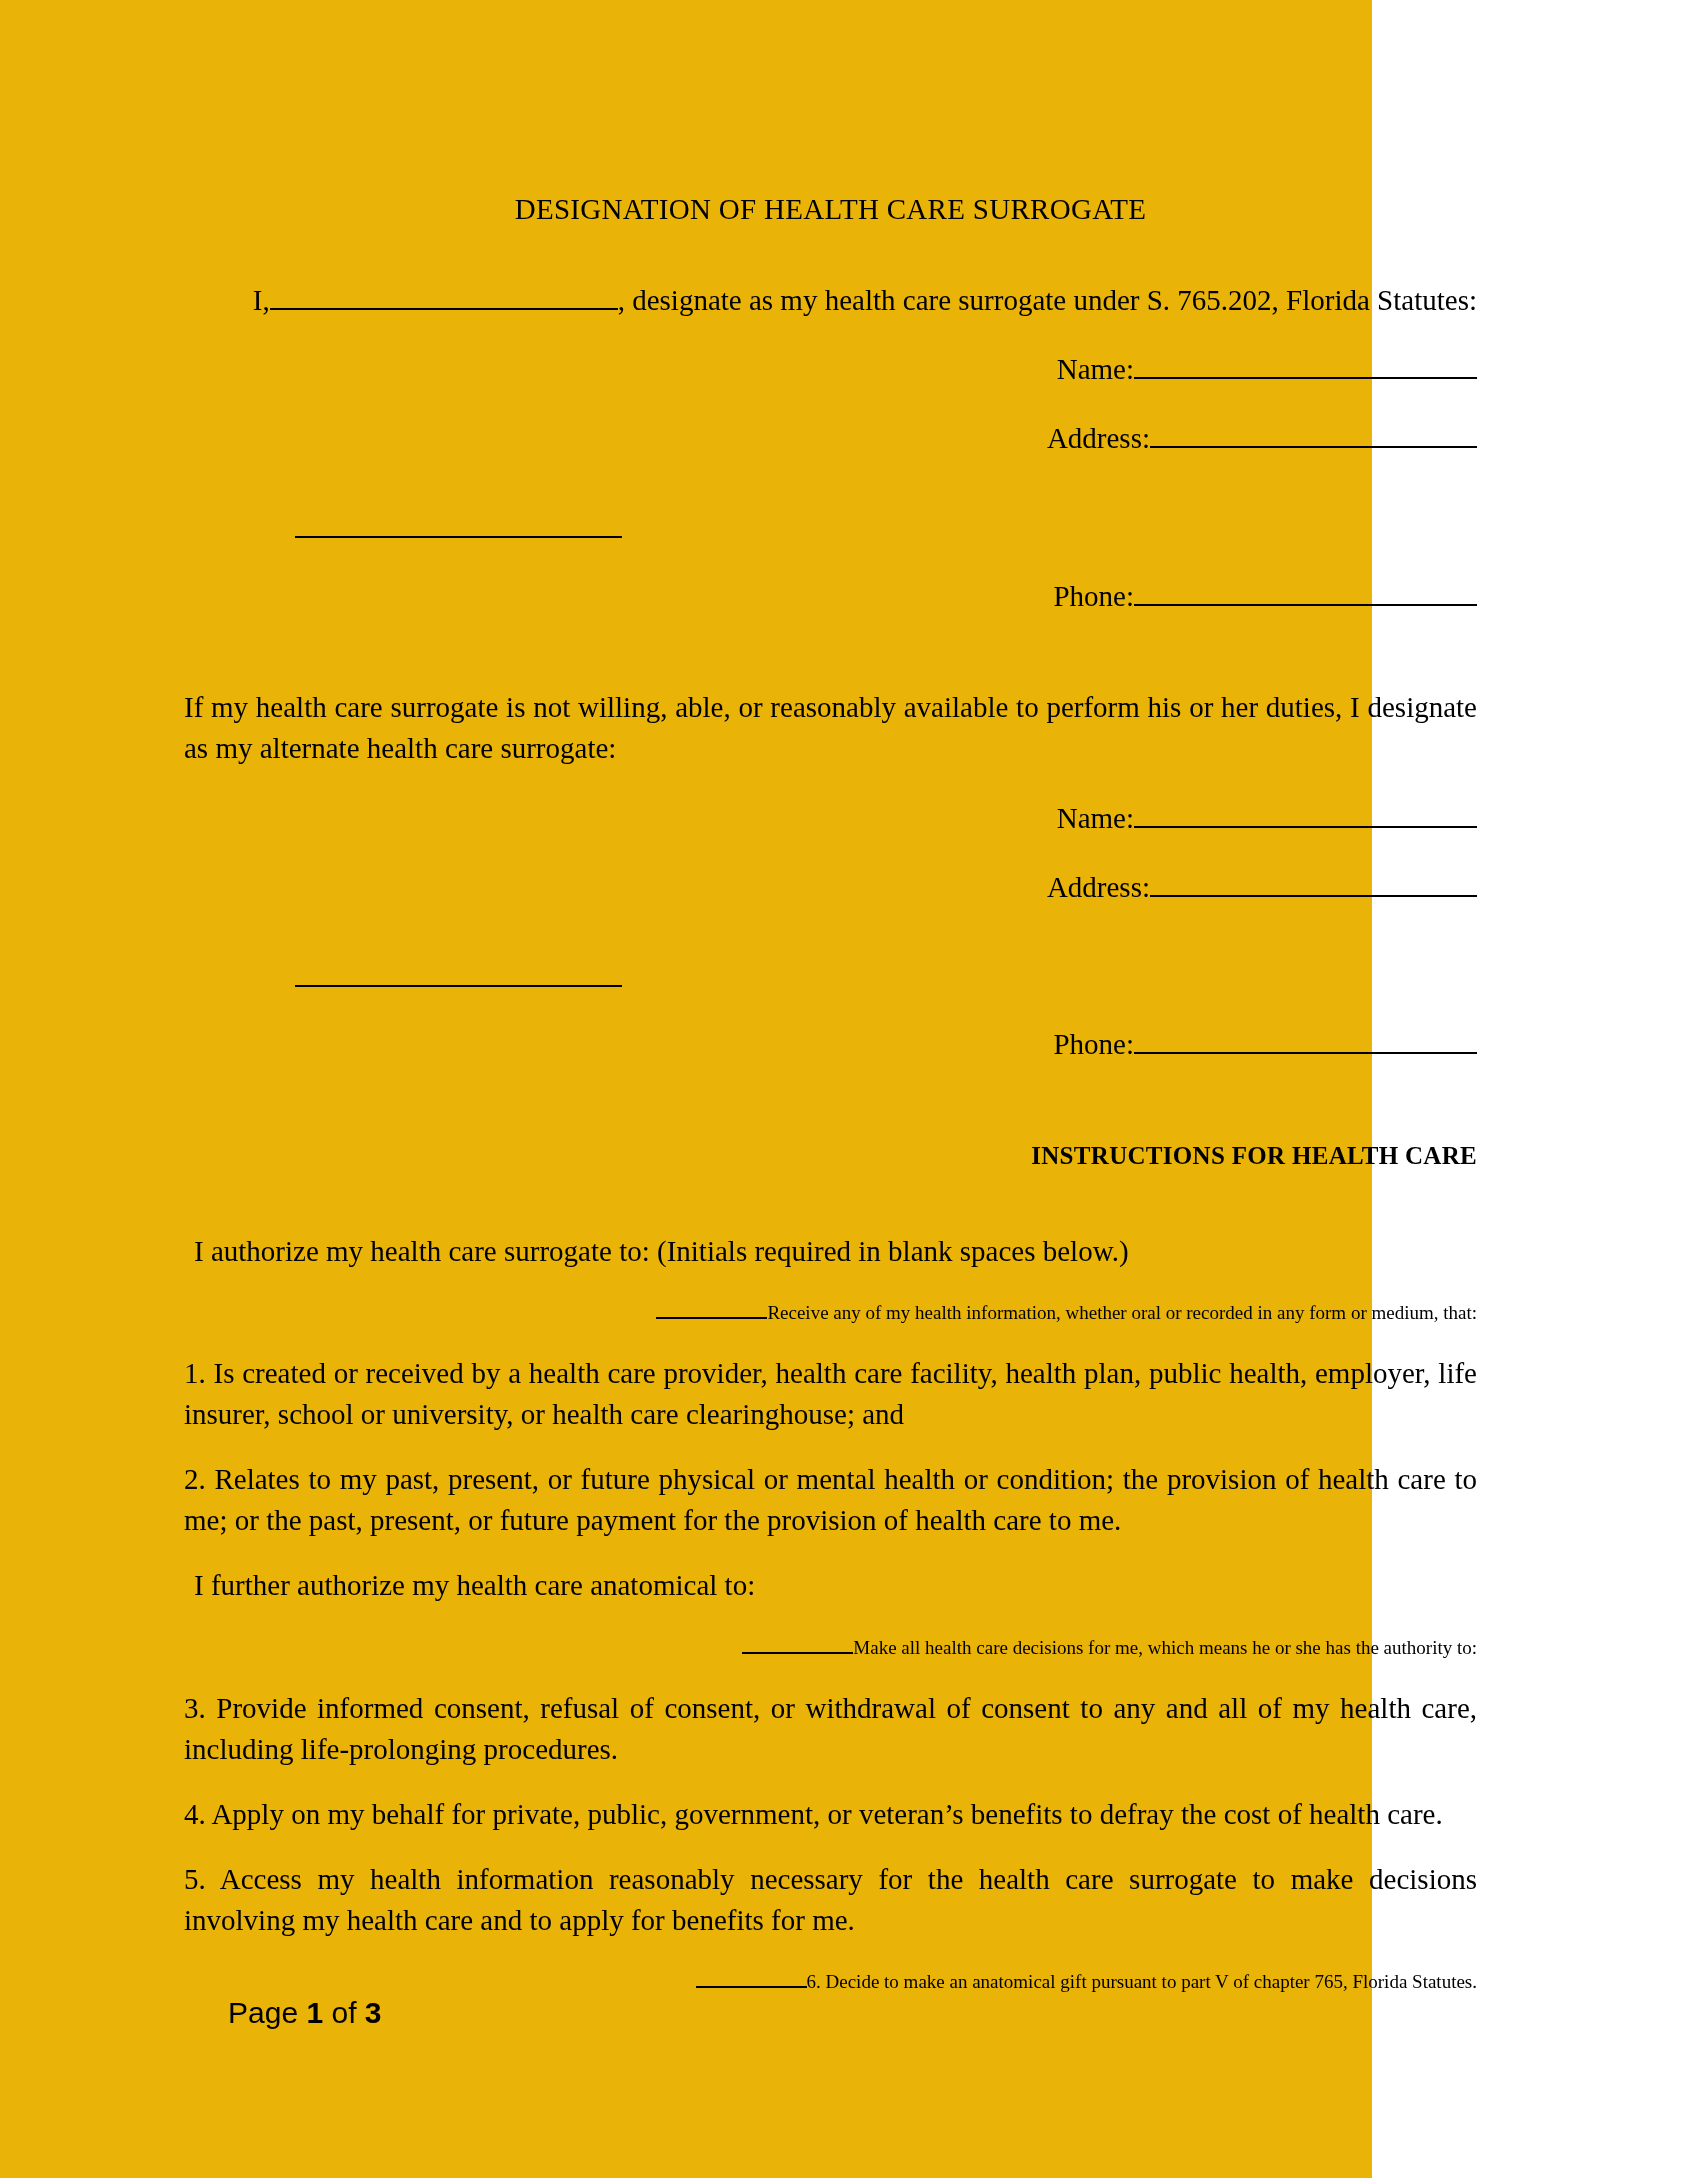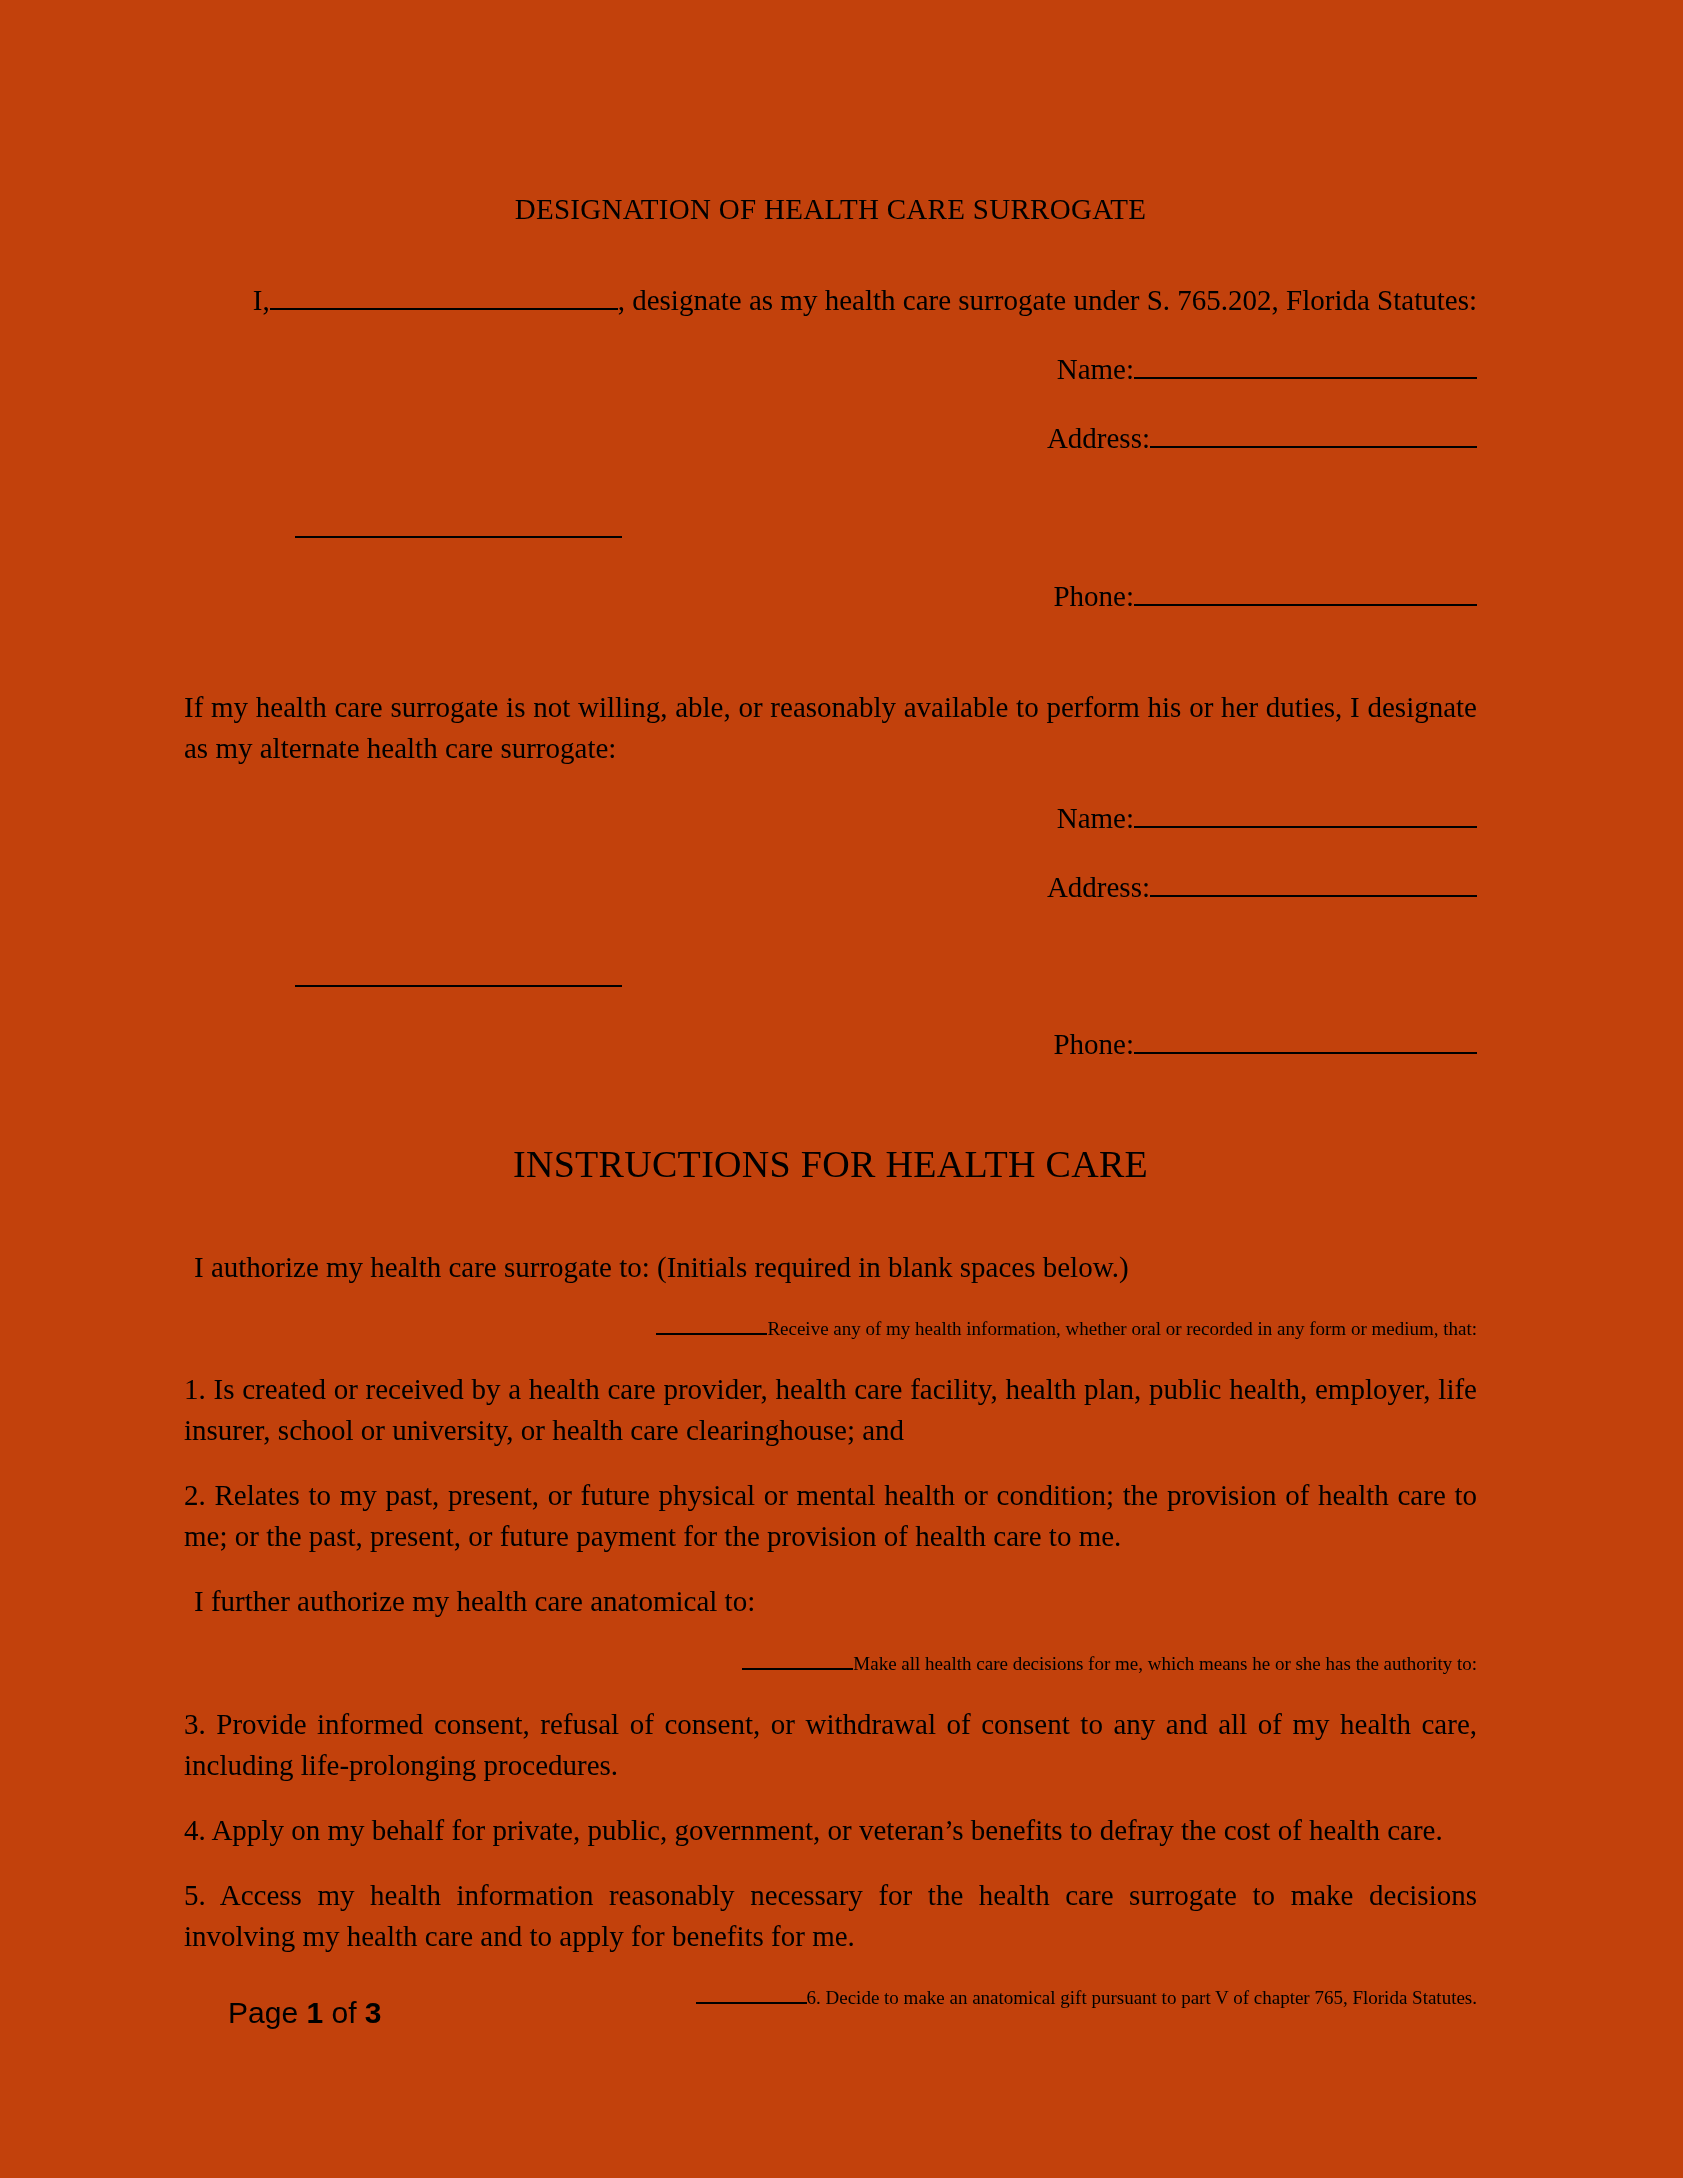--- a/index.html
+++ b/index.html
@@ -12,47 +12,47 @@
     height: 2178px;
     position: relative;
     font-family: "Liberation Serif", "DejaVu Serif", serif;
     color: #000000;
     overflow: hidden;
   }
 
   .page {
     position: absolute;
     left: 0; top: 0;
-    width: 1683px;
+    width: 1372px;
     height: 2178px;
-    background: #c2410c;
+    background: #eab308;
   }
 
   
   .content {
     position: absolute;
     left: 184px;
     top: 0;
     width: 1293px; 
   }
 
   .doc-title {
     text-align: center;
     font-size: 29px;
     letter-spacing: 0.3px;
     margin: 0;
     padding-top: 193px;
     font-weight: normal;
   }
 
   .section-title {
-    text-align: center;
-    font-size: 38px;
+    text-align: right;
+    font-size: 25px;
     letter-spacing: 0.3px;
-    font-weight: normal;
+    font-weight: bold;
   }
 
   .para {
     font-size: 29px;
     line-height: 1.42;
     text-align: justify;
     text-justify: inter-word;
   }
 
   

